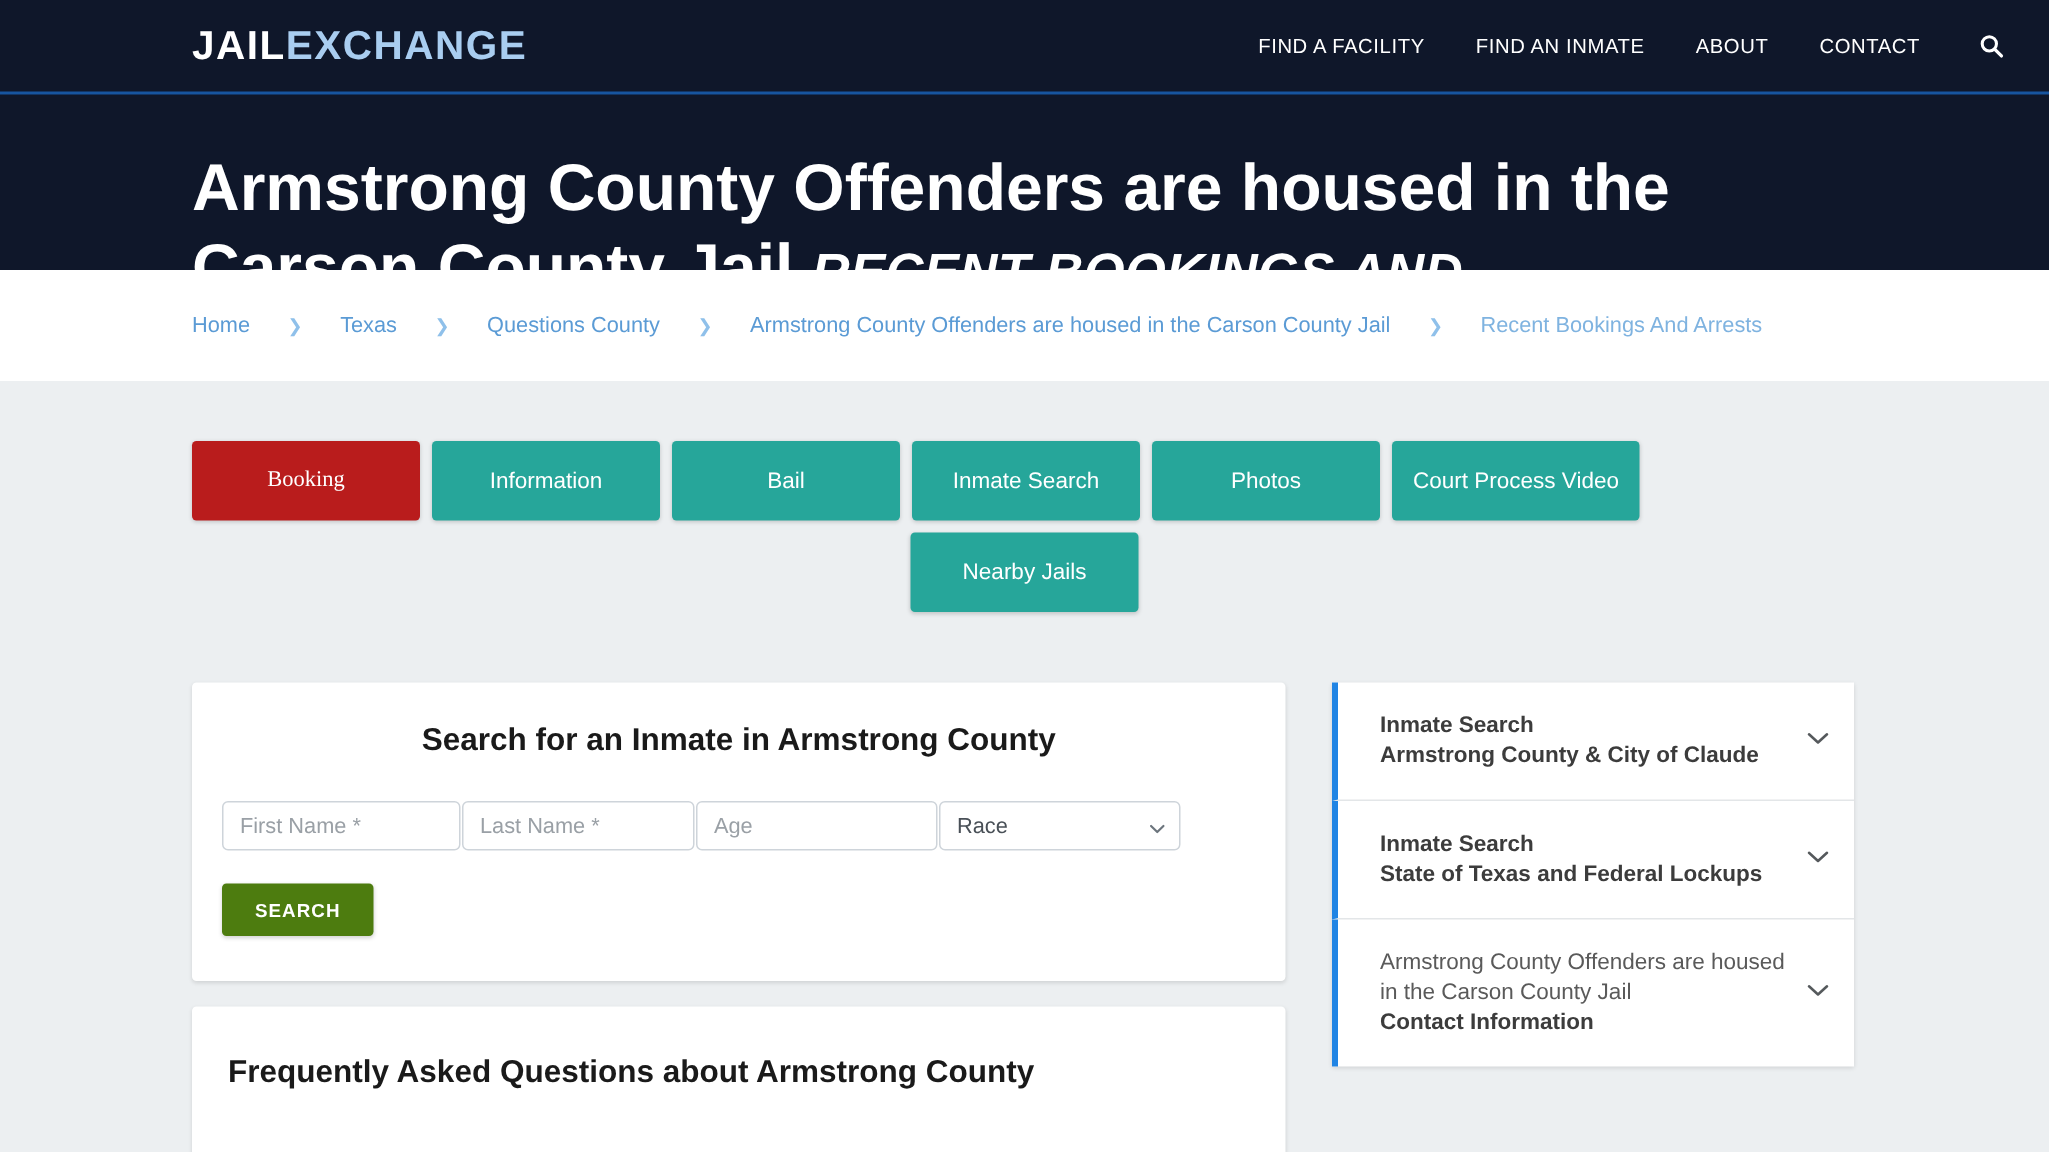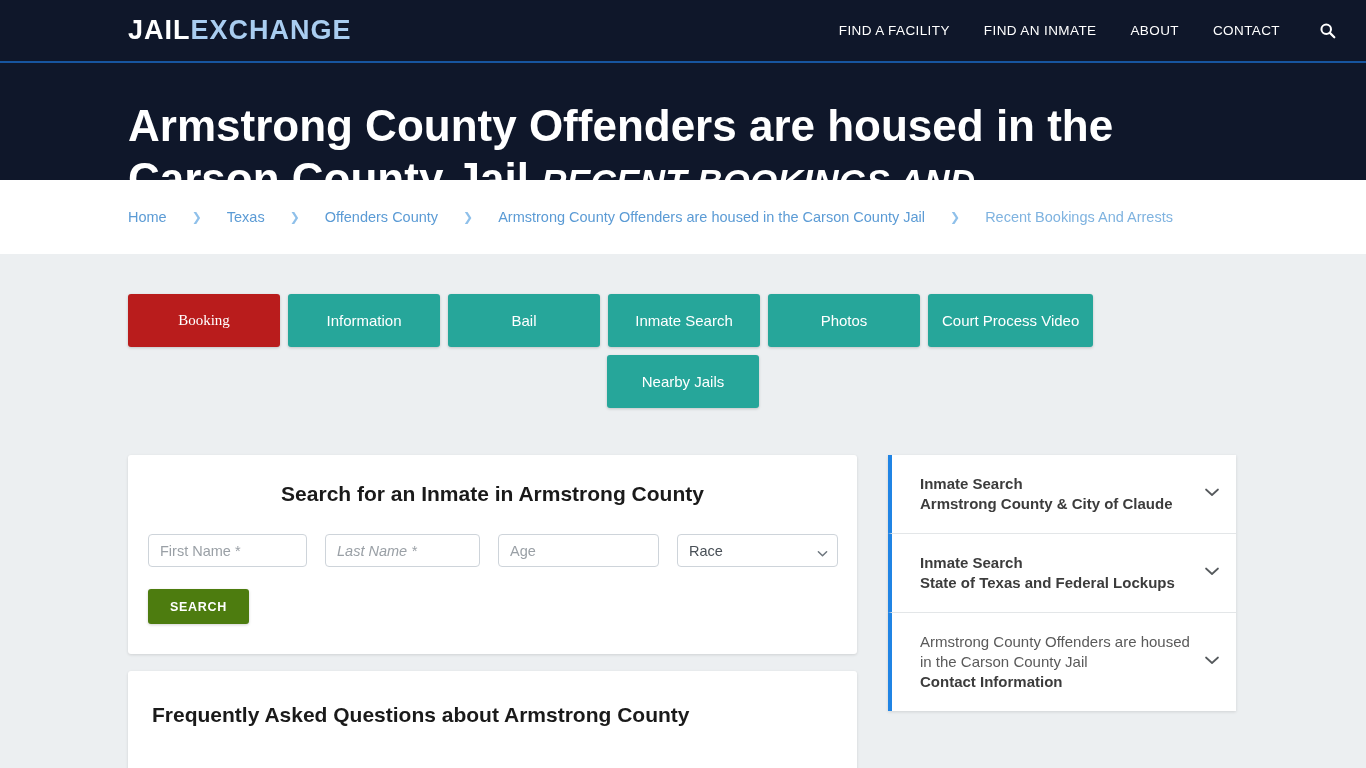--- a/index.html
+++ b/index.html
@@ -154,37 +154,37 @@
   .search-card { padding: 27px 20px 30px 20px; }
   .search-title {
     text-align: center;
     font-size: 21px;
     font-weight: bold;
     color: #1a1a1a;
     margin: 0 0 22px 0;
   }
   .search-fields {
     display: flex;
-    gap: 18px;
+    gap: 1px;
     margin-top: 28px;
   }
   .field {
     height: 33px;
     border: 1px solid #ced4da;
     border-radius: 4px;
     font-size: 14.5px;
     font-family: "Liberation Sans", sans-serif;
     padding: 0 11px;
     color: #495057;
     background: #fff;
     outline: none;
   }
   .field::placeholder { color: #9aa0a6; }
   .f-first { width: 159px; }
-  .f-last  { width: 155px; font-style: italic; }
+  .f-last  { width: 155px; }
   .f-age   { width: 161px; }
   .select-wrap { position: relative; width: 161px; }
   .f-race {
     width: 161px;
     appearance: none;
     -webkit-appearance: none;
     cursor: pointer;
     padding-right: 26px;
   }
   .select-chev {
@@ -273,21 +273,21 @@
     <h1><span>Armstrong County Offenders are housed in the Carson County Jail </span><span class="sub">RECENT BOOKINGS AND ARRESTS</span></h1>
   </div>
 </header>
 
 <div class="breadcrumb-bar">
   <div class="breadcrumb">
     <a class="crumb" href="#">Home</a>
     <span class="crumb-sep">❯</span>
     <a class="crumb" href="#">Texas</a>
     <span class="crumb-sep">❯</span>
-    <a class="crumb" href="#">Offenders County</a>
+    <a class="crumb" href="#">Questions County</a>
     <span class="crumb-sep">❯</span>
     <a class="crumb" href="#">Armstrong County Offenders are housed in the Carson County Jail</a>
     <span class="crumb-sep">❯</span>
     <span class="crumb last">Recent Bookings And Arrests</span>
   </div>
 </div>
 
 <div class="tabs-wrap">
   <div class="tabs-row">
     <button class="tab active">Booking</button>

